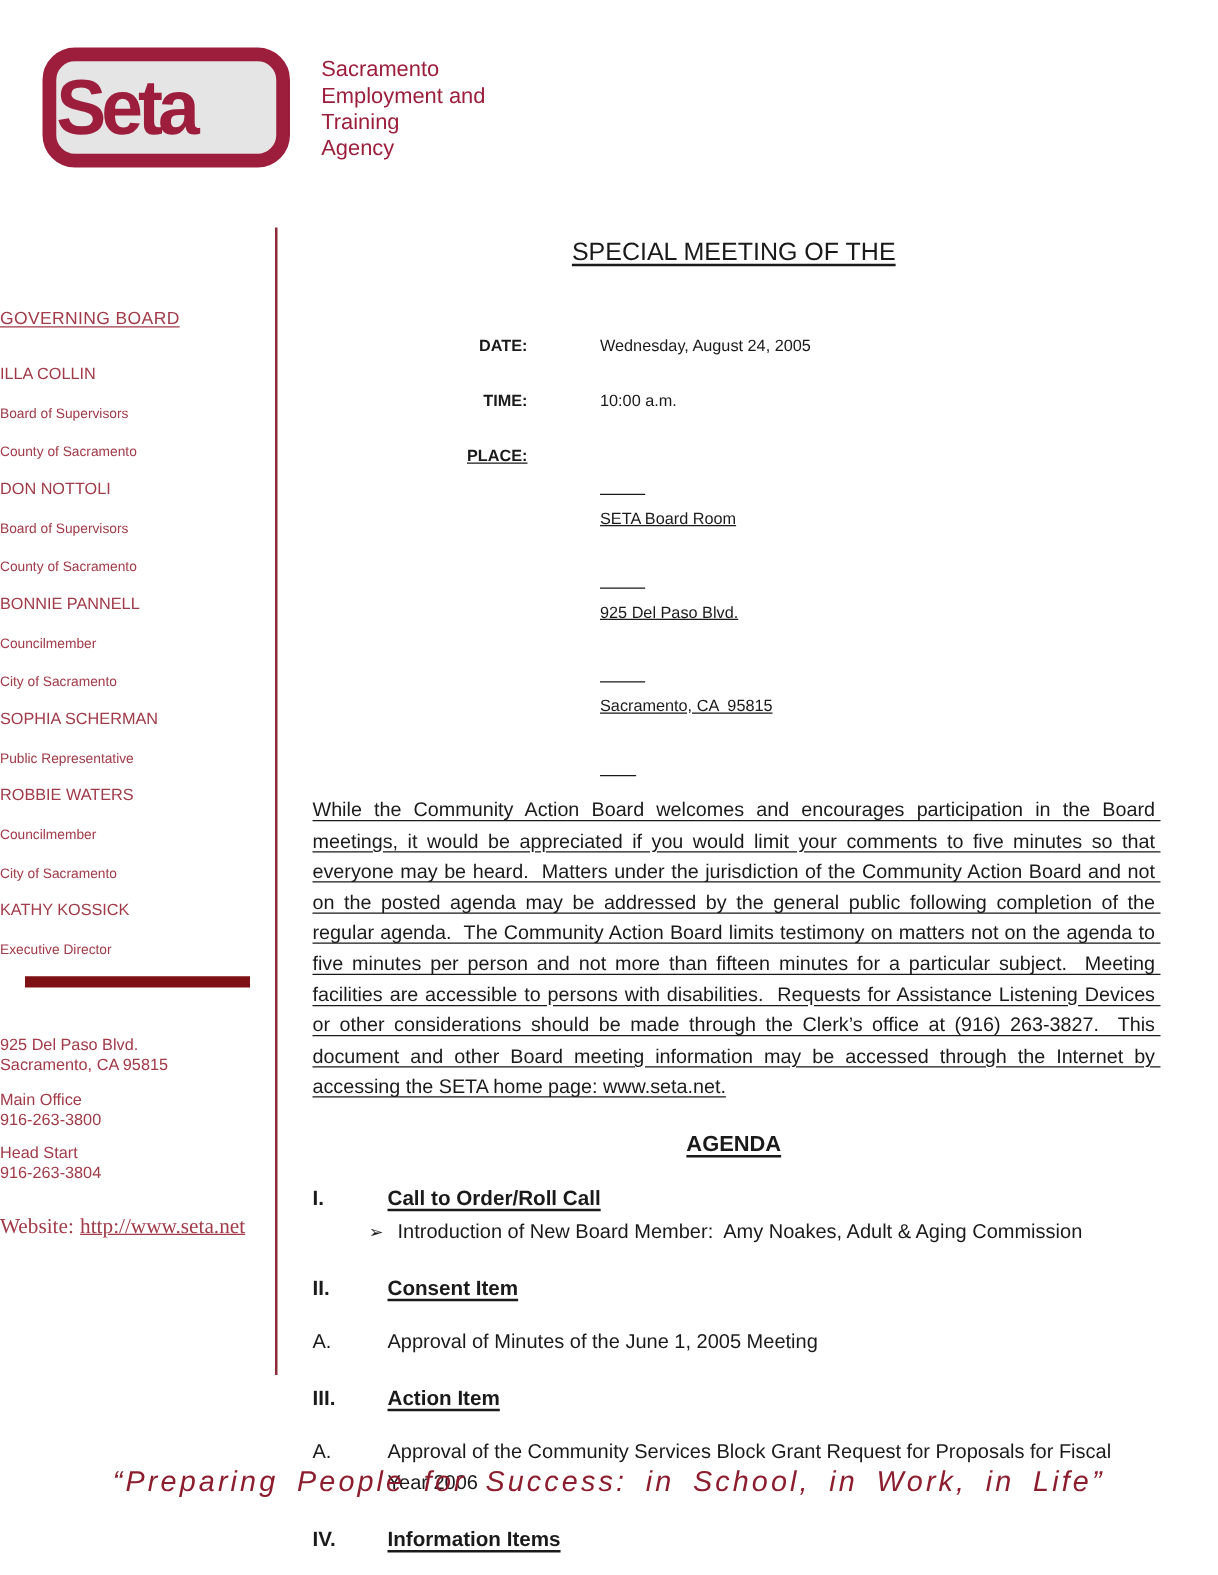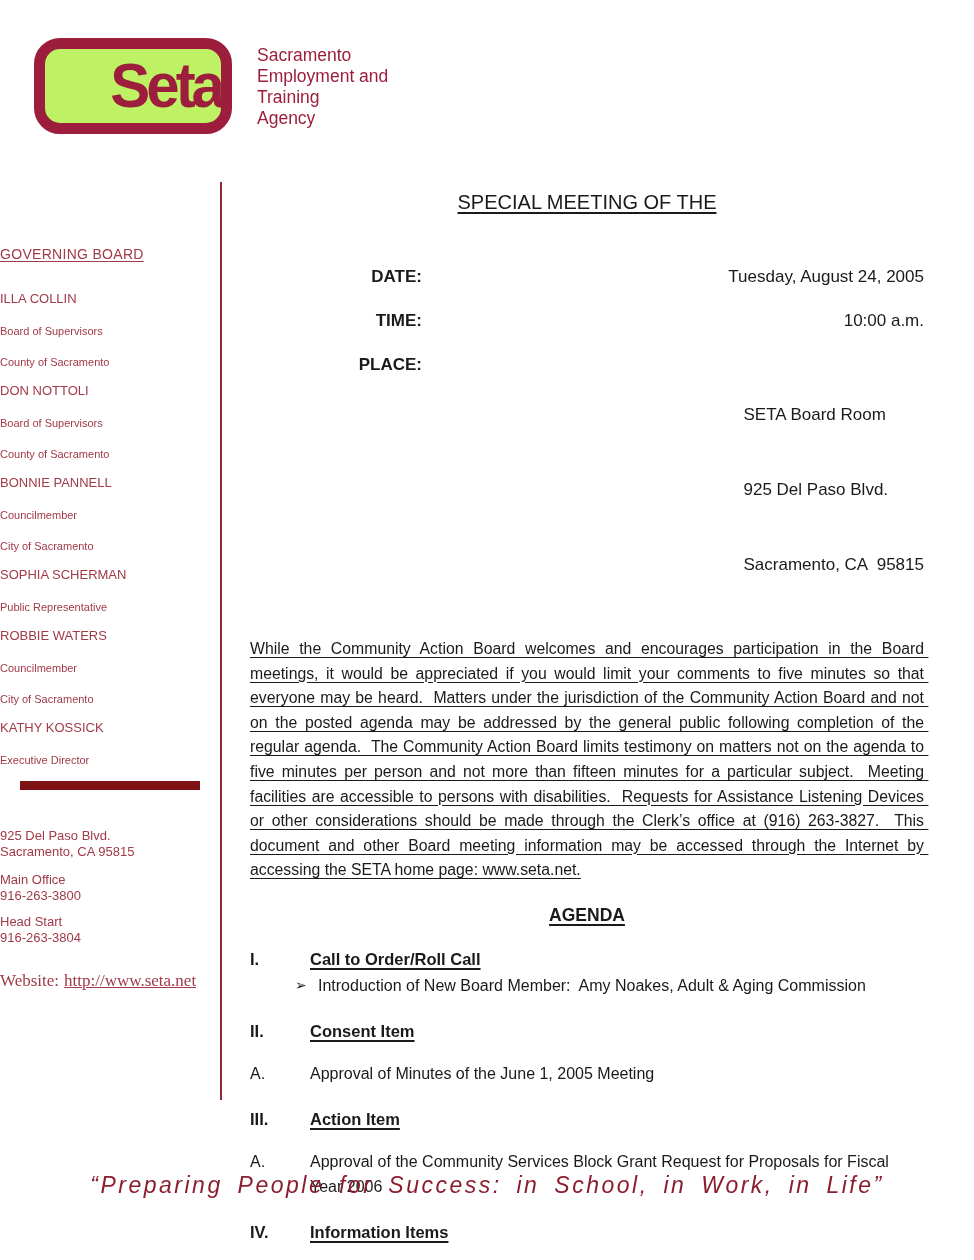--- a/index.html
+++ b/index.html
@@ -15,22 +15,22 @@
   body { font-family: "Liberation Sans", sans-serif; }
   .page {
     position: relative; width: 974px; height: 1260px;
     background: #ffffff; overflow: hidden; color: var(--text-black);
   }
 
   
   .logo-row { position: absolute; left: 34px; top: 38px; display: flex; }
   .logo-box {
     width: 198px; height: 96px; border: 11px solid var(--maroon);
-    border-radius: 26px; display: flex; align-items: center; justify-content: flex-end;
-    background: #bef264;
+    border-radius: 26px; display: flex; align-items: center; justify-content: flex-start;
+    background: #e5e5e5;
   }
   .logo-text {
     font-size: 60px; font-weight: 700; color: var(--maroon);
     letter-spacing: -4px; transform: scaleY(1.04); line-height: 1;
     font-family: "Liberation Sans", sans-serif;
   }
   .org-name {
     margin-left: 25px; padding-top: 7px; color: var(--maroon);
     font-size: 17.5px; line-height: 21px; font-weight: 400;
   }
@@ -62,22 +62,22 @@
     font-size: 17px; line-height: 16px;
   }
   .website-url { text-decoration: underline; margin-left: 5px; cursor: pointer; }
 
   
   .main { position: absolute; left: 250px; top: 188px; width: 674px; }
   .doc-title { text-align: center; font-weight: 400; font-size: 20px; line-height: 28px; }
   .doc-title-line { text-decoration: underline; text-decoration-thickness: 2px; text-underline-offset: 3px; }
 
   .details { margin-top: 48px; }
-  .detail-row { display: flex; margin-bottom: 19px; font-size: 17px; line-height: 25px; justify-content: space-between; }
-  .detail-row:last-child { margin-bottom: 0; }
+  .detail-row { display: flex; margin-bottom: 19px; font-size: 13px; line-height: 25px; }
+  .detail-row:last-child { margin-bottom: 0; text-decoration: underline; }
   .detail-label { width: 172px; text-align: right; font-weight: 700; flex: none; }
   .detail-value { margin-left: 58px; white-space: pre-wrap; }
 
   .notice {
     margin-top: 10px; font-size: 15.8px; line-height: 24.6px;
     text-align: justify; text-decoration: underline; text-underline-offset: 3px;
     white-space: pre-wrap;
   }
 
   .agenda-heading {
@@ -176,21 +176,21 @@
 
   <main class="main">
 
     <div class="doc-title">
       <div><span class="doc-title-line">SPECIAL MEETING OF THE</span></div>
     </div>
 
     <div class="details">
       <div class="detail-row">
         <div class="detail-label">DATE:</div>
-        <div class="detail-value">Tuesday, August 24, 2005</div>
+        <div class="detail-value">Wednesday, August 24, 2005</div>
       </div>
       <div class="detail-row">
         <div class="detail-label">TIME:</div>
         <div class="detail-value">10:00 a.m.</div>
       </div>
       <div class="detail-row">
         <div class="detail-label">PLACE:</div>
         <div class="detail-value">
           <div>SETA Board Room</div>
           <div>925 Del Paso Blvd.</div>

